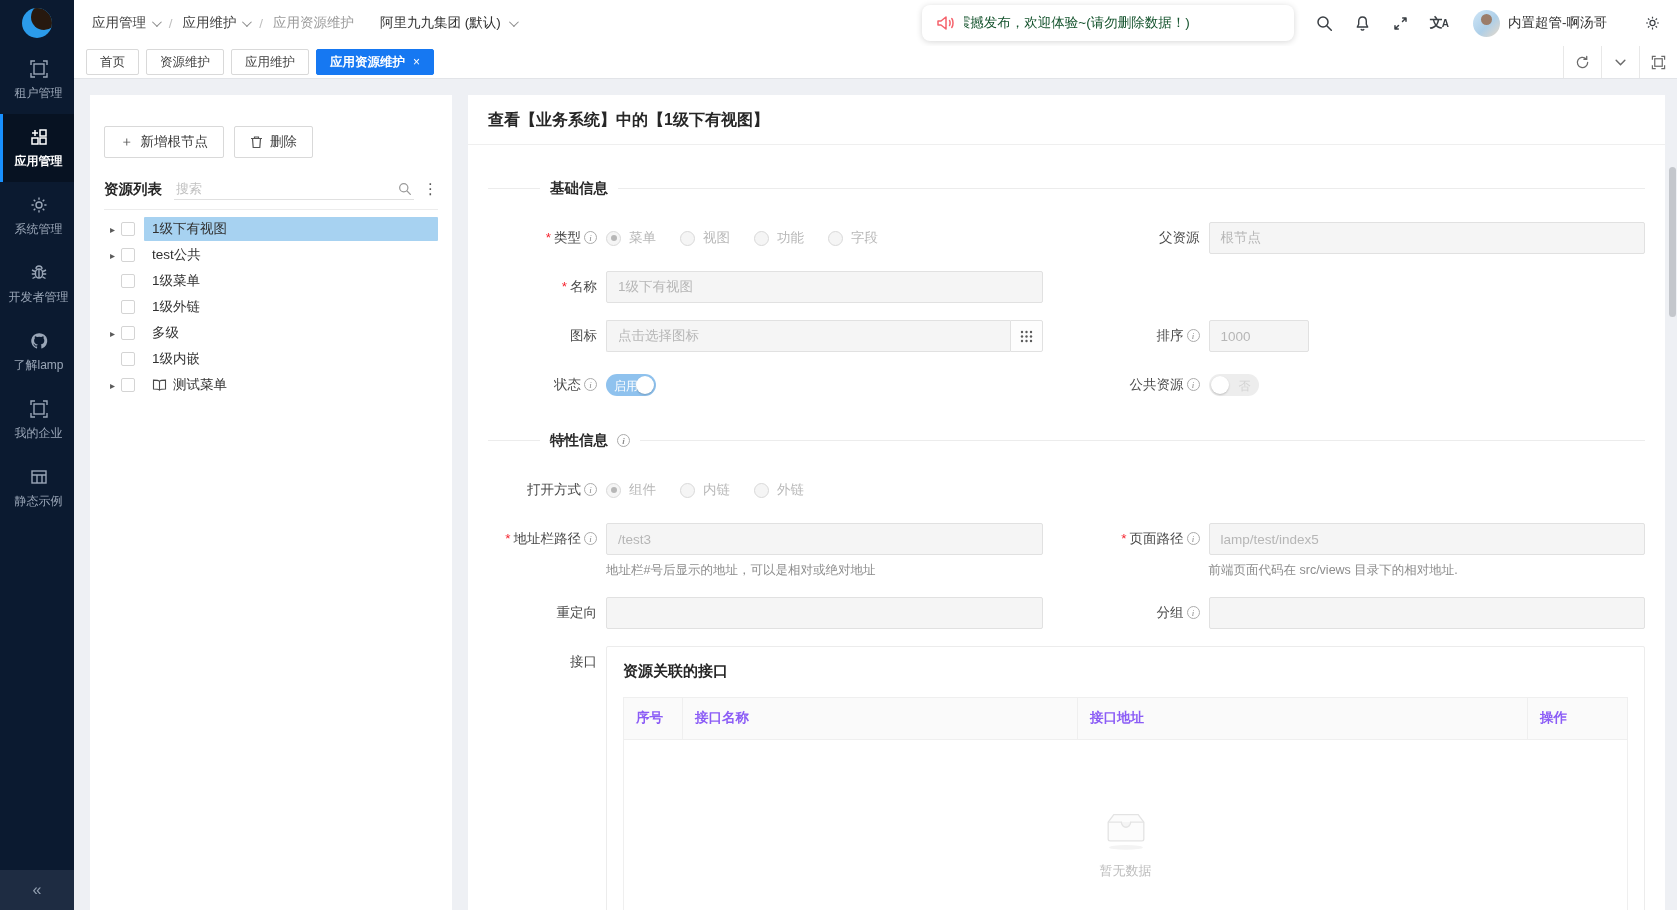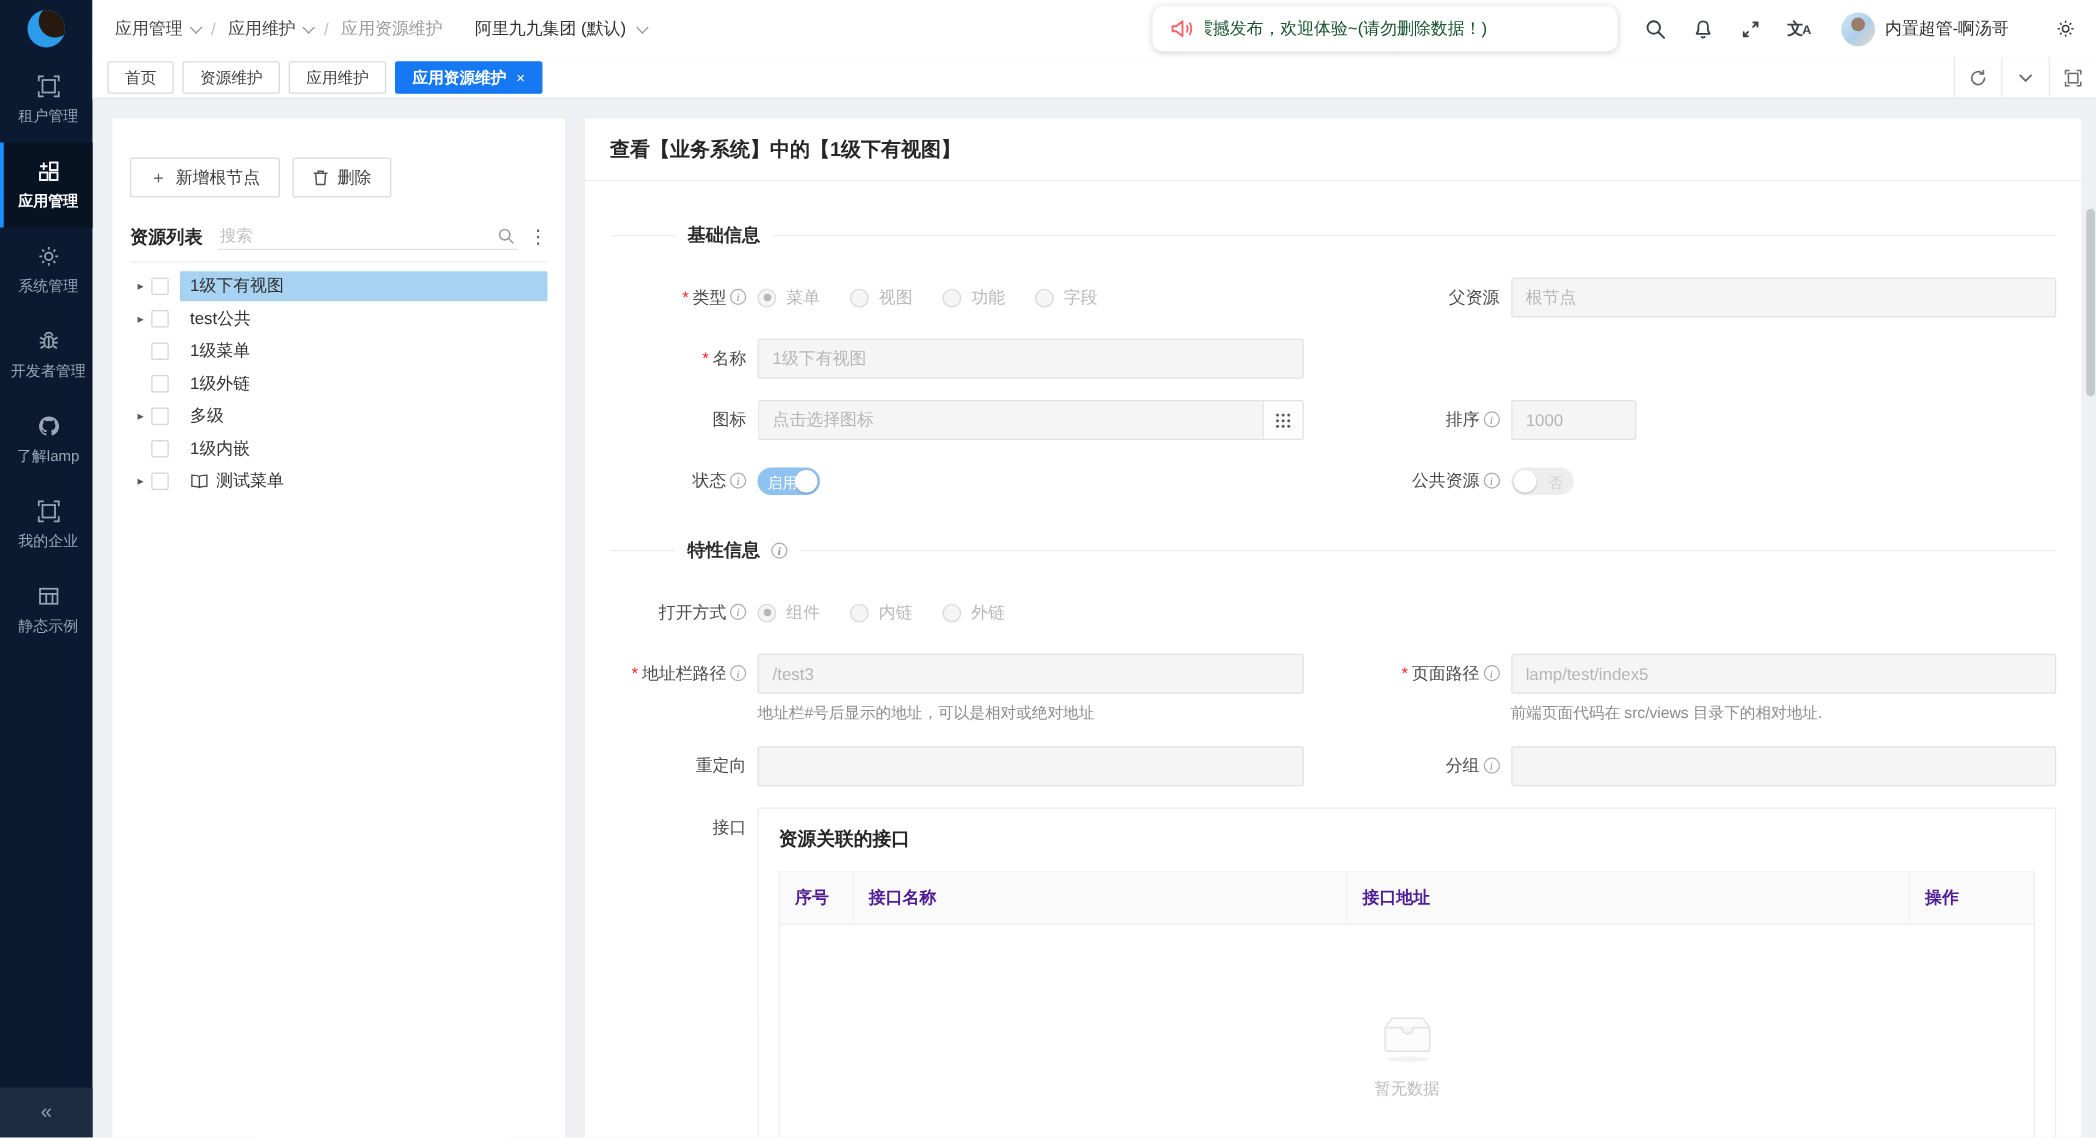--- a/index.html
+++ b/index.html
@@ -106,21 +106,21 @@
   .switch.off { background:#ededed; }
   .switch.off .knob { left:2px; }
   .switch.off .sw-txt { right:8px; color:#d3d3d3; }
   .knob { position:absolute; top:2px; width:18px; height:18px; border-radius:50%; background:#fff; box-shadow:0 1px 2px rgba(0,0,0,.2); }
   .sw-txt { position:absolute; top:3.5px; font-size:12px; }
 
   
   .api-card { flex:1; border:1px solid #ececec; border-radius:2px; padding:15px 16px 20px; }
   .api-card-title { font-weight:bold; font-size:15px; color:#262626; margin-bottom:16px; }
   .api-table { width:100%; border:1px solid #efefef; border-bottom:none; }
-  .api-thead { display:flex; background:#fafafa; border-bottom:1px solid #efefef; height:42px; align-items:center; font-weight:bold; color:#4c1d95; font-size:13.5px; }
+  .api-thead { display:flex; background:#fafafa; border-bottom:1px solid #efefef; height:42px; align-items:center; font-weight:bold; color:#8b5cf6; font-size:13.5px; }
   .th { padding:0 12px; }
   .th1 { width:58px; }
   .th2 { flex:1; border-left:1px solid #efefef; align-self:stretch; display:flex; align-items:center; }
   .th3 { width:450px; border-left:1px solid #efefef; align-self:stretch; display:flex; align-items:center; }
   .th4 { width:100px; border-left:1px solid #efefef; align-self:stretch; display:flex; align-items:center; }
   .api-empty { height:210px; display:flex; flex-direction:column; align-items:center; justify-content:center; gap:10px; }
   .empty-text { color:#bdbdbd; font-size:13px; }
 
   
   .scrollbar { position:absolute; right:1px; top:88px; width:7px; height:calc(910px - 90px); }

